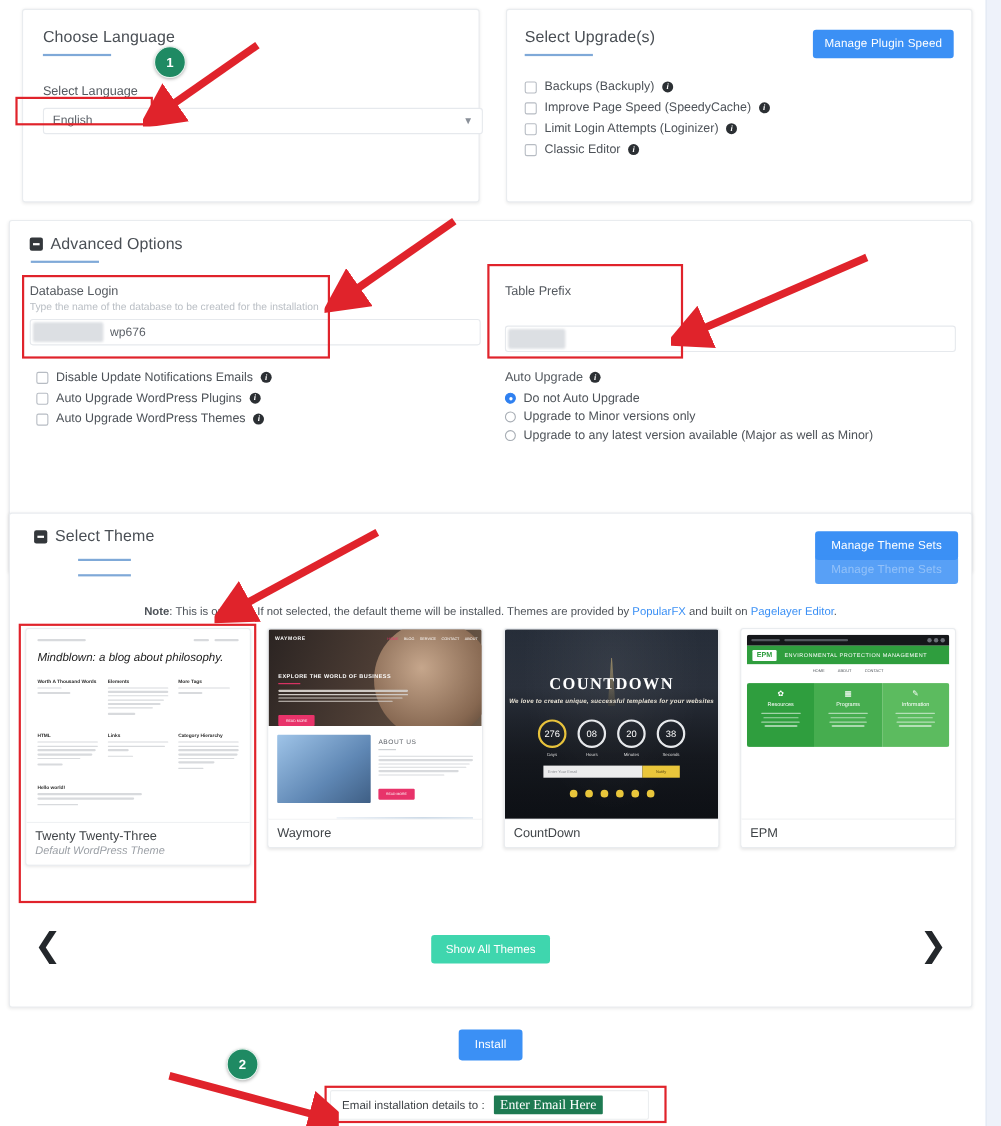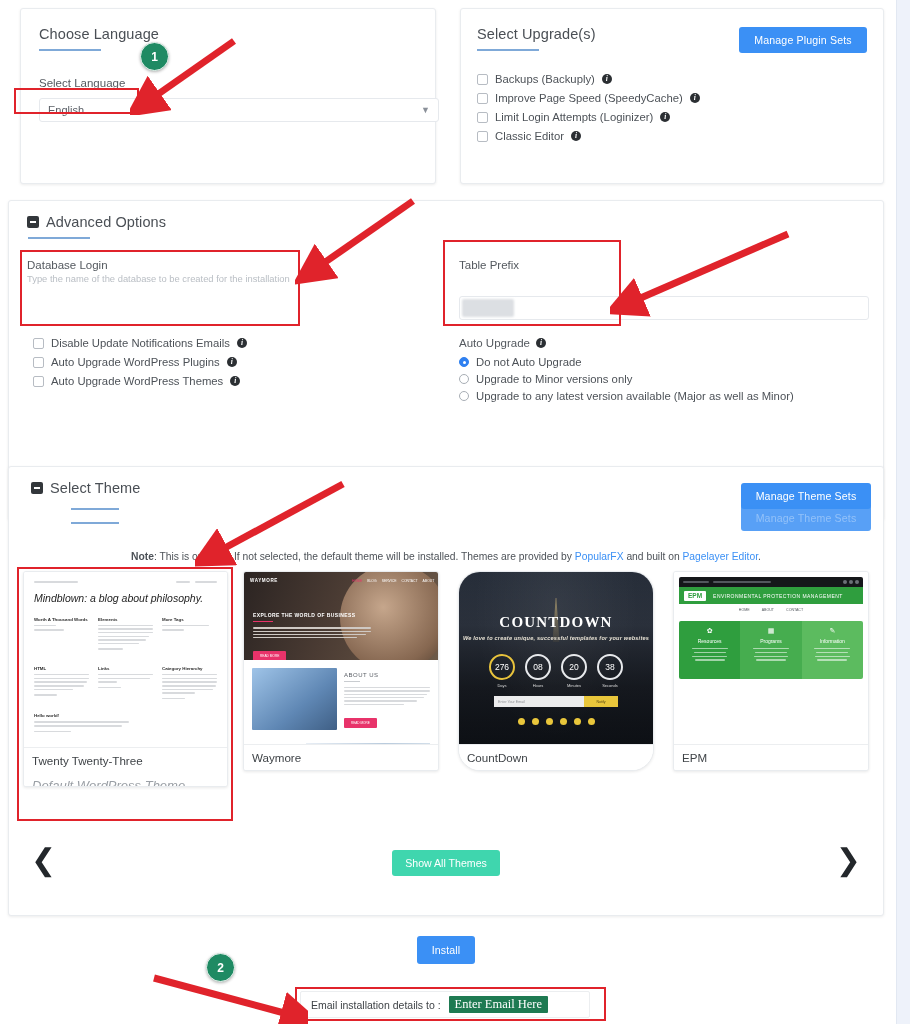--- a/index.html
+++ b/index.html
@@ -121,21 +121,21 @@
   
   .theme-card {
     position: absolute; background: #fff;
     border: 1px solid #e9ecef; border-radius: 3px;
     box-shadow: 0 1px 3px rgba(0,0,0,.09);
     overflow: hidden;
   }
   .theme-shot { position: relative; overflow: hidden; background: #fff; }
   .theme-foot { padding: 6px 8px 7px 8px; background: #fff; }
   .theme-name { font-size: 11.6px; color: #3f4347; }
-  .theme-sub { font-size: 13px; color: #9a9fa5; font-style: italic; margin-top: 11px; text-decoration: underline; }
+  .theme-sub { font-size: 10px; color: #9a9fa5; font-style: italic; margin-top: 1px; }
 
   
   .navchev {
     position: absolute; font-size: 30px; color: #23272b;
     font-family: "Liberation Sans", sans-serif; line-height: 1;
     cursor: pointer; user-select: none; font-weight: 300;
   }
 
   
   .m-line { background: #d8dadd; border-radius: 1px; }
@@ -184,21 +184,21 @@
       <input class="inp" readonly="" value="English" style="">
       <span class="chev">▼</span>
     </div>
   </div>
 
   <div class="card" style="left:460px; top:8px; width:424px; height:176px;">
     <div style="position:absolute;left:16px;top:17px;">
       <div class="sec-title">Select Upgrade(s)</div>
       <div class="accent-bar"></div>
     </div>
-    <button class="btn-blue" style="position:absolute;right:16px;top:18px;width:128px;height:26px;">Manage Plugin Sets</button>
+    <button class="btn-blue" style="position:absolute;right:16px;top:18px;width:128px;height:26px;">Manage Plugin Speed</button>
 
     <div style="position:absolute;left:16px;top:64px;width:390px;">
       <div class="cbrow">
         <span class="cbox"></span>
         <span class="cblabel">Backups (Backuply)</span>
         <span class="info">i</span>
       </div>
       <div class="cbrow">
         <span class="cbox"></span>
         <span class="cblabel">Improve Page Speed (SpeedyCache)</span>
@@ -224,20 +224,24 @@
             <i></i>
           </span>
         <span class="sec-title">Advanced Options</span>
       </div>
       <div class="accent-bar" style="margin-left:1px;"></div>
     </div>
 
     <div style="position:absolute;left:18px;top:58px;width:410px;">
       <div class="field-label">Database Login</div>
       <div class="help-text">Type the name of the database to be created for the installation</div>
+      <div style="position:relative;margin-top:6px;">
+        <input class="inp" style="padding-left: 72px;" value="wp676">
+        <span style="position:absolute;left:3px;top:3px;width:64px;height:18px;background:#dcdfe3;border-radius:2px;filter:blur(1.2px);"></span>
+      </div>
     </div>
 
     <div style="position:absolute;left:24px;top:136px;width:400px;">
       <div class="cbrow">
         <span class="cbox"></span>
         <span class="cblabel">Disable Update Notifications Emails</span>
         <span class="info">i</span>
       </div>
       <div class="cbrow">
         <span class="cbox"></span>
@@ -412,21 +416,21 @@
         <div class="wm-mission">
           <div style="font-size:6.4px;color:#5a5f66;letter-spacing:.5px;padding-top:4px;flex:0 0 auto;">OUR MISSION</div>
           <div style="flex:1;height:34px;background:linear-gradient(120deg,#e8eef5,#b9cbdd 55%,#dce6ef);"></div>
         </div>
       </div>
       <div class="theme-foot" style="border-top:1px solid #eceef0;">
         <div class="theme-name">Waymore</div>
       </div>
     </div>
 
-    <div class="theme-card" style="left:449px; top:104px; width:196px; height:200px;border-radius:22px;">
+    <div class="theme-card" style="left:449px; top:104px; width:196px; height:200px;">
       <div class="theme-shot" style="height:172px;">
         <div class="cd-hero">
           <div style="position:absolute;inset:0;background:
                radial-gradient(ellipse at 50% 18%, rgba(255,255,255,.06), transparent 60%),
                linear-gradient(180deg,rgba(18,22,28,.2),rgba(8,10,14,.75));"></div>
           <div style="position:absolute;left:50%;top:26px;transform:translateX(-50%);width:7px;height:44px;
                background:linear-gradient(180deg,rgba(230,200,130,.55),rgba(120,100,60,.15));
                clip-path:polygon(45% 0,55% 0,100% 100%,0 100%);"></div>
           <div style="position:absolute;top:42px;width:100%;text-align:center;color:#fff;font-size:15px;
                       font-family:'Liberation Serif',serif;font-weight:700;letter-spacing:1.2px;">COUNTDOWN</div>

